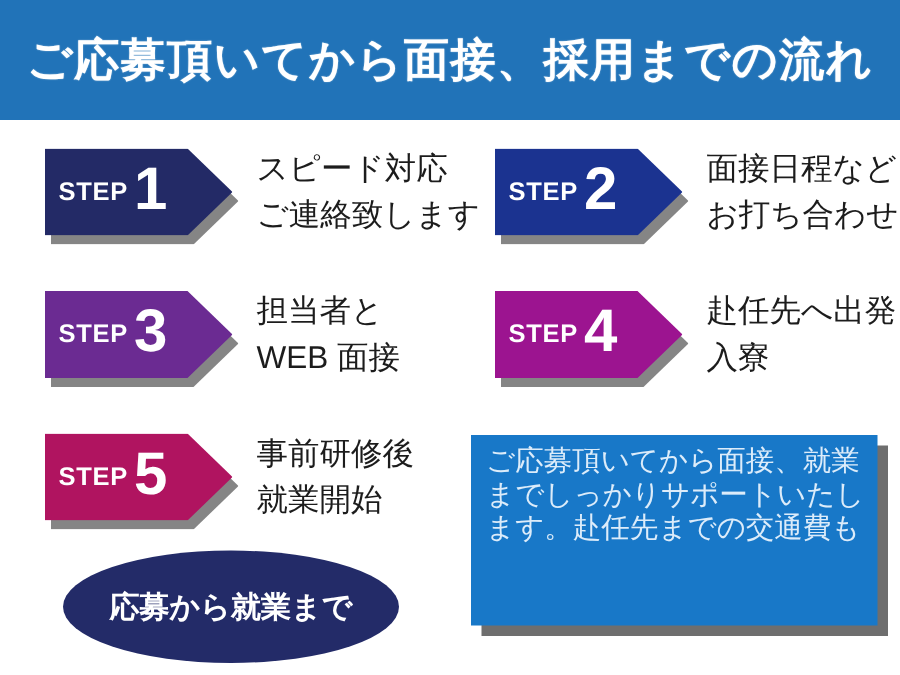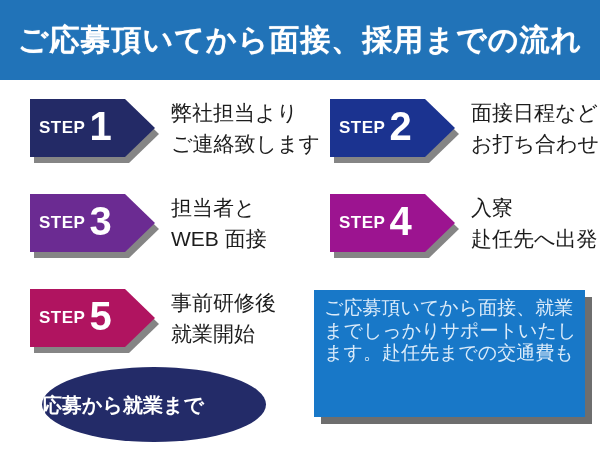--- a/index.html
+++ b/index.html
@@ -67,20 +67,21 @@
     color: #1c1c1c;
     white-space: nowrap;
   }
   .badge {
     position: absolute;
     left: 42px; top: 367px;
     width: 224px; height: 75px;
     border-radius: 50%;
     display: flex;
     flex-direction: column;
+    align-items: center;
     justify-content: center;
   }
   .badge-line {
     color: #ffffff;
     font-size: 20px;
     font-weight: bold;
     line-height: 26px;
     white-space: nowrap;
   }
   .note {
@@ -106,21 +107,21 @@
   </div>
 
   <div class="step" style="left:30px; top:97px;">
     <div class="arrow-wrap">
       <div class="arrow" style="background-color: rgb(35, 42, 102);">
         <span class="step-label">STEP</span>
         <span class="step-number">1</span>
       </div>
     </div>
     <div class="step-text">
-      <div>弊社担当より</div>
+      <div>スピード対応</div>
       <div>ご連絡致します</div>
     </div>
   </div>
 
   <div class="step" style="left:330px; top:97px;">
     <div class="arrow-wrap">
       <div class="arrow" style="background-color: rgb(27, 51, 144);">
         <span class="step-label">STEP</span>
         <span class="step-number">2</span>
       </div>
@@ -145,22 +146,22 @@
   </div>
 
   <div class="step" style="left:330px; top:192px;">
     <div class="arrow-wrap">
       <div class="arrow" style="background-color: rgb(156, 20, 144);">
         <span class="step-label">STEP</span>
         <span class="step-number">4</span>
       </div>
     </div>
     <div class="step-text">
+      <div>赴任先へ出発</div>
       <div>入寮</div>
-      <div>赴任先へ出発</div>
     </div>
   </div>
 
   <div class="step" style="left:30px; top:287px;">
     <div class="arrow-wrap">
       <div class="arrow" style="background-color: rgb(176, 20, 96);">
         <span class="step-label">STEP</span>
         <span class="step-number">5</span>
       </div>
     </div>

